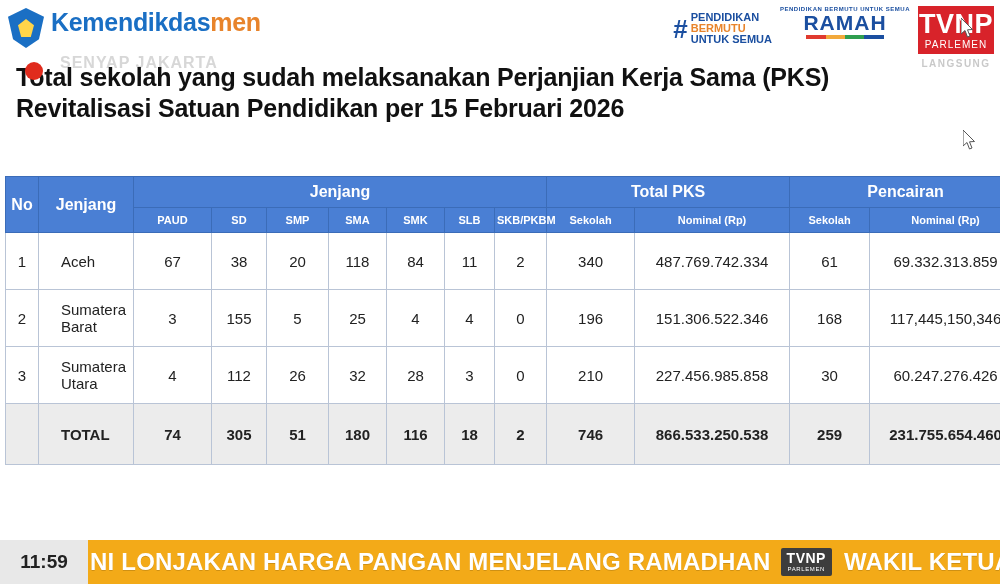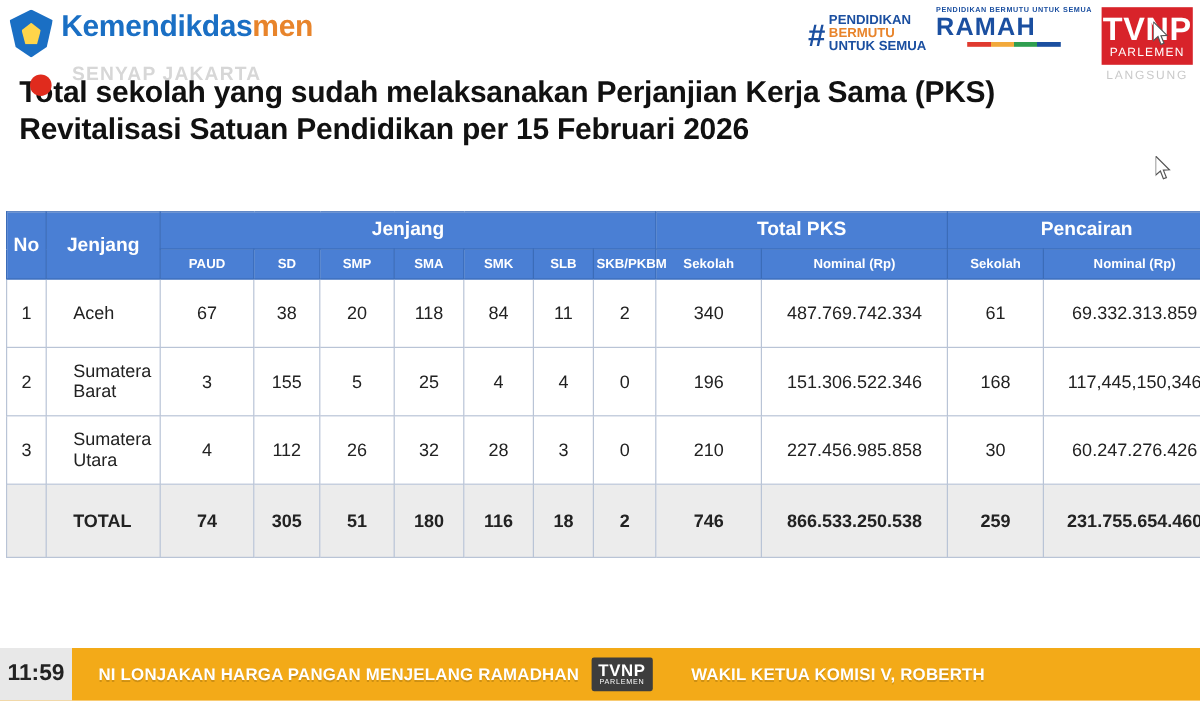--- a/index.html
+++ b/index.html
@@ -83,20 +83,21 @@
   .hash {
     font-size: 26px;
     color: #1b4fa0;
     font-weight: bold;
     line-height: 1;
   }
   .pbus-lines span { display: block; white-space: nowrap; }
   .pbus-lines .l2 { color: #e8842b; }
 
   .logo-ramah {
+    text-align: center;
     line-height: 1;
   }
   .ramah-top {
     font-size: 6px;
     color: #1b4fa0;
     letter-spacing: 0.5px;
     font-weight: bold;
   }
   .ramah-main {
     font-size: 21px;
@@ -125,21 +126,21 @@
     font-weight: bold;
     letter-spacing: 0.5px;
   }
   .tvnp-box .t2 {
     font-size: 10px;
     letter-spacing: 1px;
     margin-top: 2px;
   }
   .tvnp-live {
     font-size: 10px;
-    font-weight: normal;
+    font-weight: bold;
     color: #c9c9c9;
     letter-spacing: 1.5px;
     margin-top: 4px;
   }
 
   
   .watermark {
     position: absolute;
     left: 60px;
     top: 54px;
@@ -256,38 +257,38 @@
     position: absolute;
     left: 0; right: 0;
     bottom: 0;
     height: 44px;
     background: #f3aa18;
     display: flex;
     align-items: center;
     overflow: hidden;
   }
   .ticker-time {
-    width: 60px;
+    width: 88px;
     height: 44px;
     background: #e8e8e8;
     color: #222222;
     font-size: 19px;
     font-weight: bold;
     display: flex;
     align-items: center;
     justify-content: center;
     flex: 0 0 auto;
   }
   .ticker-text {
-    font-size: 14px;
+    font-size: 24px;
     font-weight: bold;
     color: #ffffff;
     white-space: nowrap;
     letter-spacing: 0.2px;
-    padding-left: 22px;
+    padding-left: 2px;
     text-shadow: 0 1px 0 rgba(0,0,0,.15);
   }
   .ticker-logo {
     flex: 0 0 auto;
     background: #3d3d3d;
     color: #ffffff;
     text-align: center;
     line-height: 1;
     padding: 3px 6px 4px;
     margin: 0 10px;

